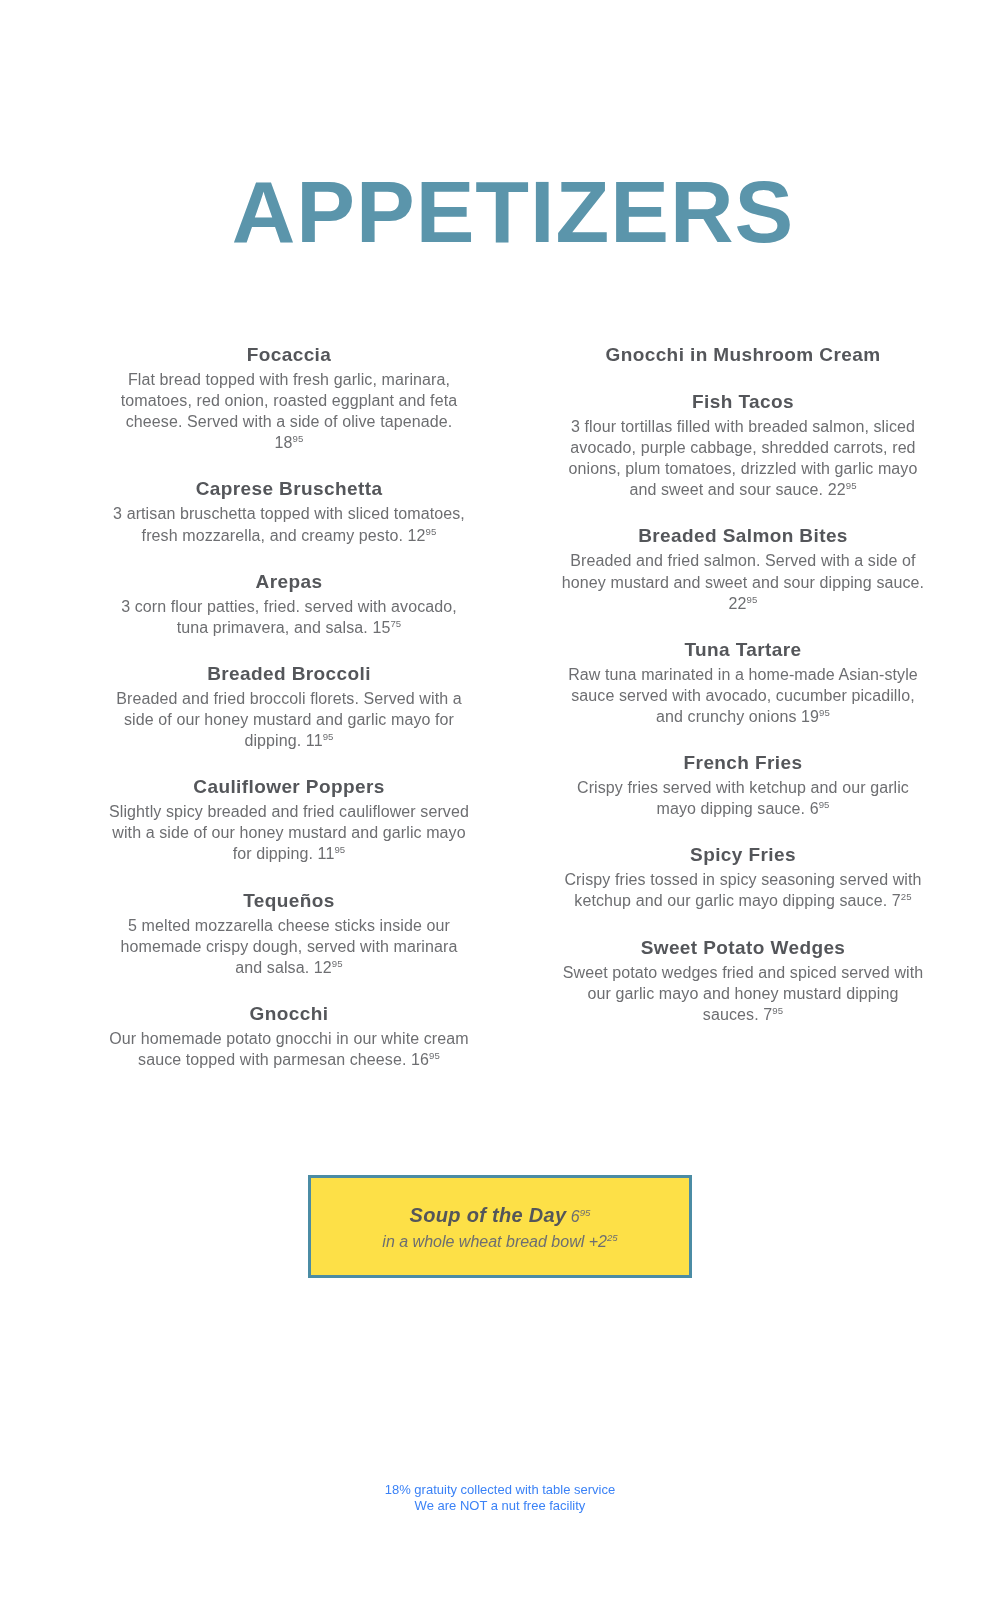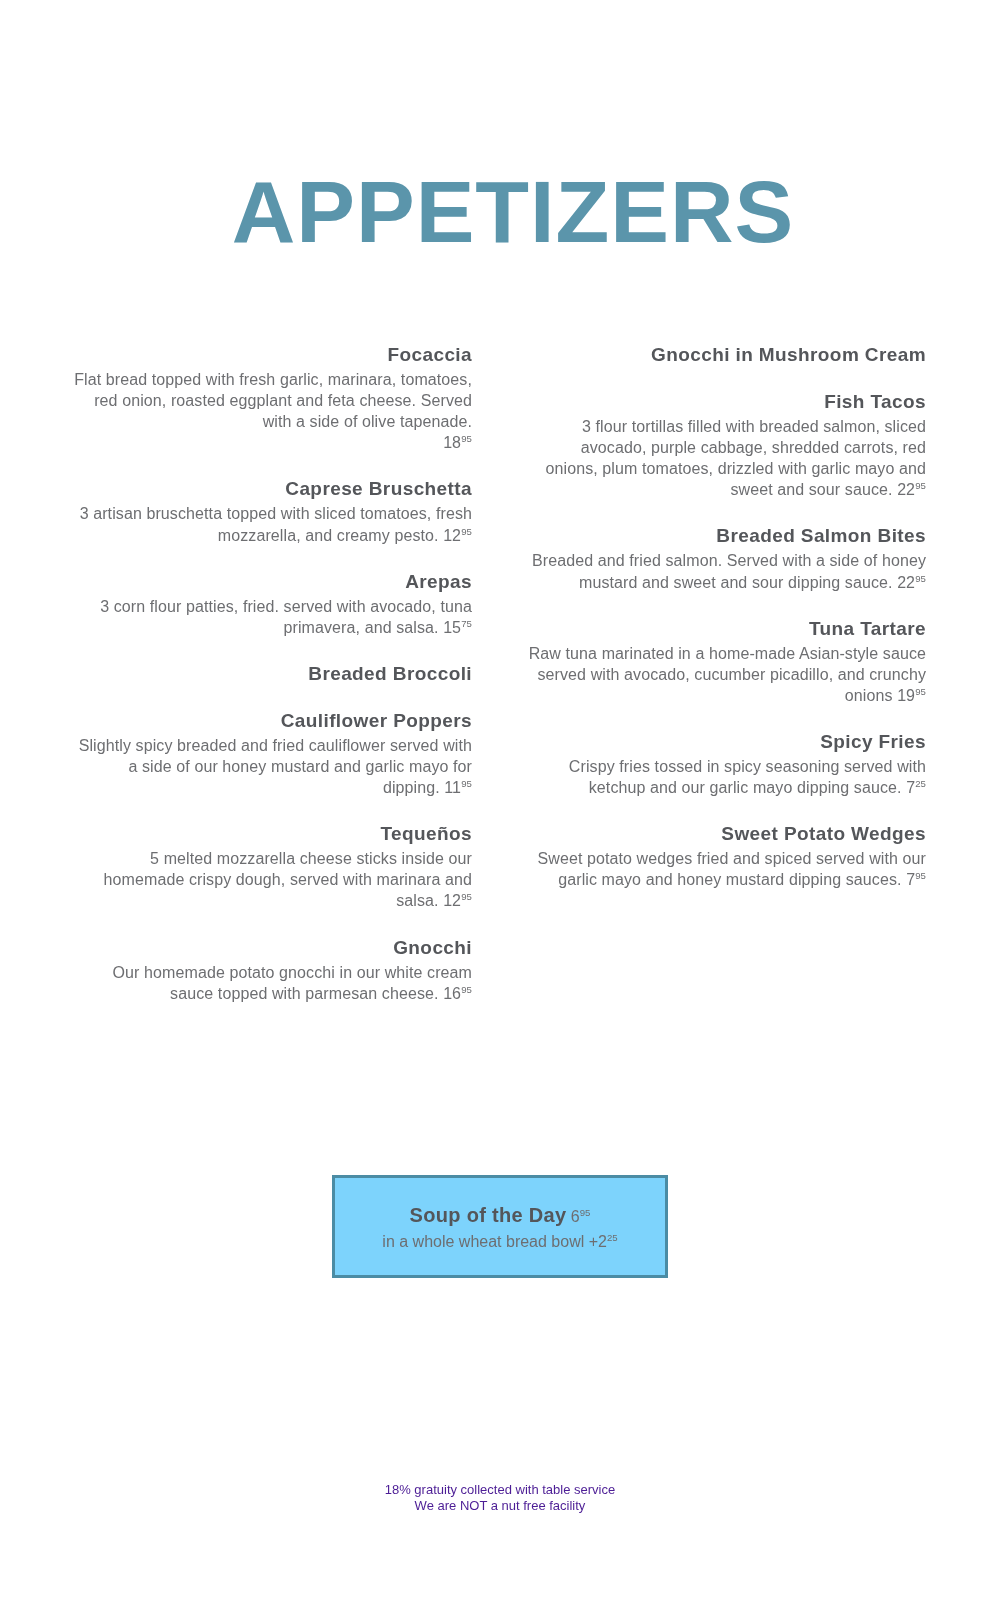--- a/index.html
+++ b/index.html
@@ -21,62 +21,63 @@
     text-align: center;
     font-size: 88px; font-weight: 700;
     color: #5b95ab;
     letter-spacing: 1px;
   }
   .columns {
     position: absolute; top: 344px; left: 0; width: 100%;
     display: flex; justify-content: center; gap: 56px;
   }
   .col { width: 398px; }
-  .item { margin-bottom: 25px; text-align: right; }
+  .item { margin-bottom: 25px; text-align: center; margin-left: 32px; }
   .item-title {
     margin: 0 0 3px 0;
     font-size: 19px; font-weight: 700;
     color: #54565a;
     letter-spacing: 0.4px;
   }
   .item-desc {
     margin: 0;
     font-size: 16px; line-height: 1.32;
     color: #6d6e71;
     letter-spacing: 0.1px;
   }
   .price { white-space: nowrap; }
   .price sup { font-size: 0.6em; }
   .price.block { display: block; white-space: normal; }
   .soup-box {
     position: absolute; top: 1175px; left: 50%;
     transform: translateX(-50%);
-    width: 336px;
+    width: 384px;
     border: 3px solid #4b8ca4;
     text-align: center;
     padding: 26px 12px 24px;
-    background: #7dd3fc;
+    background: #fde047;
+    font-style: italic;
   }
   .soup-line1 { margin: 0; }
   .soup-title {
     font-size: 20px; font-weight: 700; color: #54565a;
     letter-spacing: 0.3px;
   }
   .soup-price { font-size: 16px; color: #6d6e71; }
   .soup-price sup { font-size: 0.6em; }
   .soup-line2 {
     margin: 5px 0 0 0;
     font-size: 16px; color: #6d6e71;
   }
   .soup-line2 sup { font-size: 0.6em; }
   .footer {
     position: absolute; top: 1482px; left: 0; width: 100%;
     text-align: center;
     font-size: 13px; line-height: 1.25;
-    color: #4c1d95;
+    color: #3b82f6;
   }
 </style>
 </head>
 <body>
 
 <div class="page">
 
   <h1 class="title">APPETIZERS</h1>
 
   <div class="columns">
@@ -93,20 +94,21 @@
         <p class="item-desc"><span>3 artisan bruschetta topped with sliced tomatoes, fresh mozzarella, and creamy pesto.</span> <span class="price"><span>12</span><sup>95</sup></span></p>
       </div>
 
       <div class="item">
         <h2 class="item-title">Arepas</h2>
         <p class="item-desc"><span>3 corn flour patties, fried. served with avocado, tuna primavera, and salsa.</span> <span class="price"><span>15</span><sup>75</sup></span></p>
       </div>
 
       <div class="item">
         <h2 class="item-title">Breaded Broccoli</h2>
+        <p class="item-desc"><span>Breaded and fried broccoli florets. Served with a side of our honey mustard and garlic mayo for dipping.</span> <span class="price"><span>11</span><sup>95</sup></span></p>
       </div>
 
       <div class="item">
         <h2 class="item-title">Cauliflower Poppers</h2>
         <p class="item-desc"><span>Slightly spicy breaded and fried cauliflower served with a side of our honey mustard and garlic mayo for dipping.</span> <span class="price"><span>11</span><sup>95</sup></span></p>
       </div>
 
       <div class="item">
         <h2 class="item-title">Tequeños</h2>
         <p class="item-desc"><span>5 melted mozzarella cheese sticks inside our homemade crispy dough, served with marinara and salsa.</span> <span class="price"><span>12</span><sup>95</sup></span></p>
@@ -133,20 +135,24 @@
       <div class="item">
         <h2 class="item-title">Breaded Salmon Bites</h2>
         <p class="item-desc"><span>Breaded and fried salmon. Served with a side of honey mustard and sweet and sour dipping sauce.</span> <span class="price"><span>22</span><sup>95</sup></span></p>
       </div>
 
       <div class="item">
         <h2 class="item-title">Tuna Tartare</h2>
         <p class="item-desc"><span>Raw tuna marinated in a home-made Asian-style sauce served with avocado, cucumber picadillo, and crunchy onions</span> <span class="price"><span>19</span><sup>95</sup></span></p>
       </div>
 
+      <div class="item">
+        <h2 class="item-title">French Fries</h2>
+        <p class="item-desc"><span>Crispy fries served with ketchup and our garlic mayo dipping sauce.</span> <span class="price"><span>6</span><sup>95</sup></span></p>
+      </div>
 
       <div class="item">
         <h2 class="item-title">Spicy Fries</h2>
         <p class="item-desc"><span>Crispy fries tossed in spicy seasoning served with ketchup and our garlic mayo dipping sauce.</span> <span class="price"><span>7</span><sup>25</sup></span></p>
       </div>
 
       <div class="item">
         <h2 class="item-title">Sweet Potato Wedges</h2>
         <p class="item-desc"><span>Sweet potato wedges fried and spiced served with our garlic mayo and honey mustard dipping sauces.</span> <span class="price"><span>7</span><sup>95</sup></span></p>
       </div>

